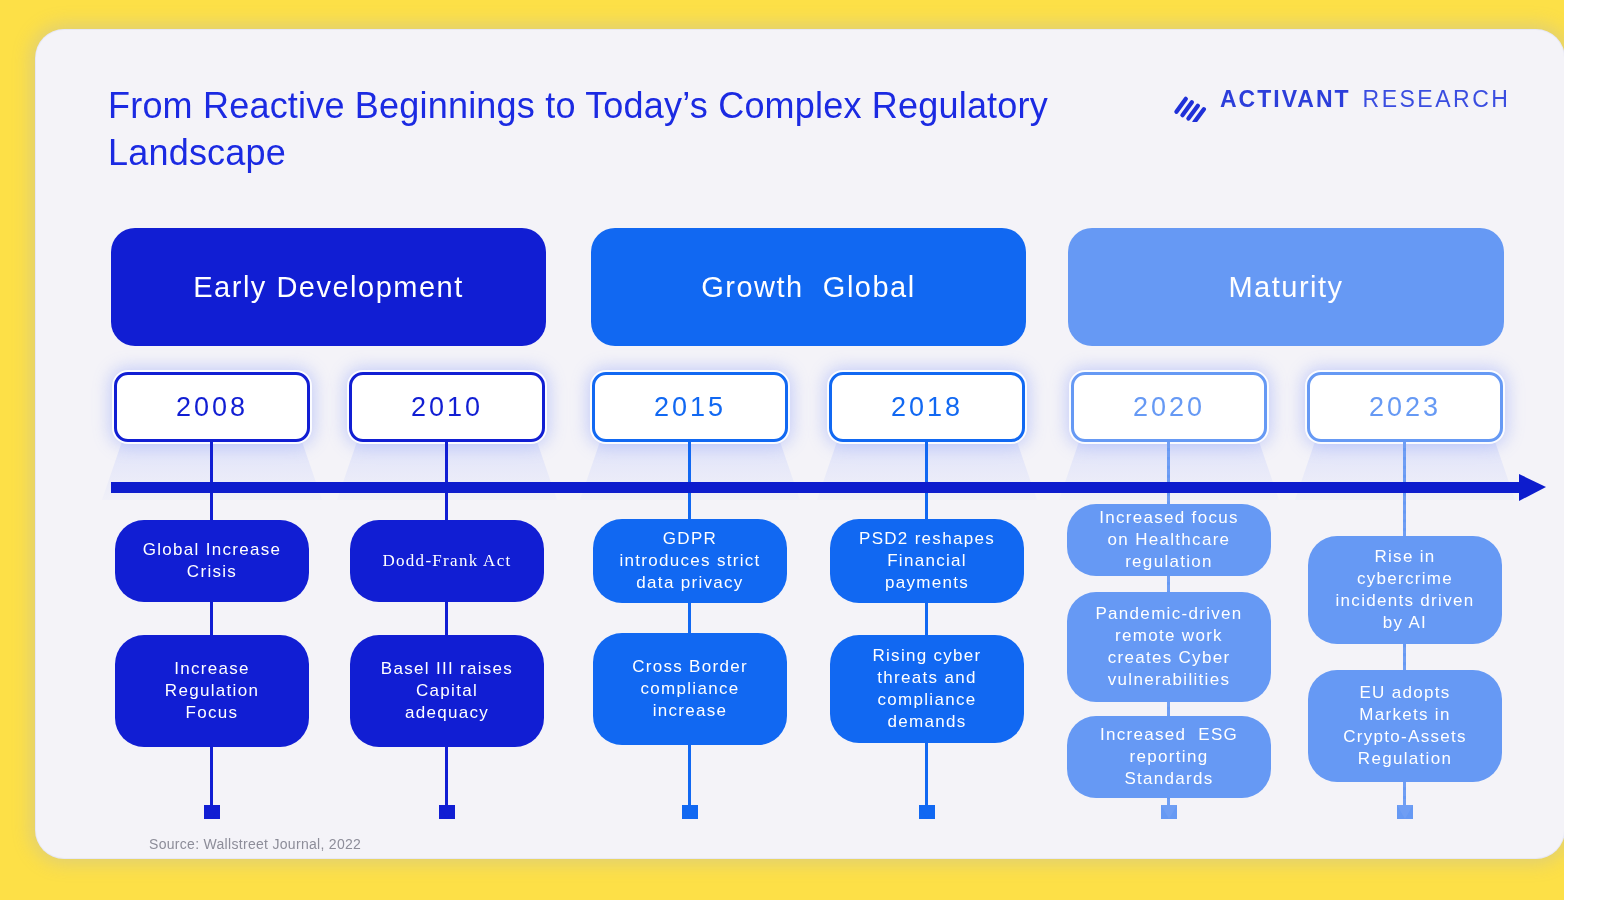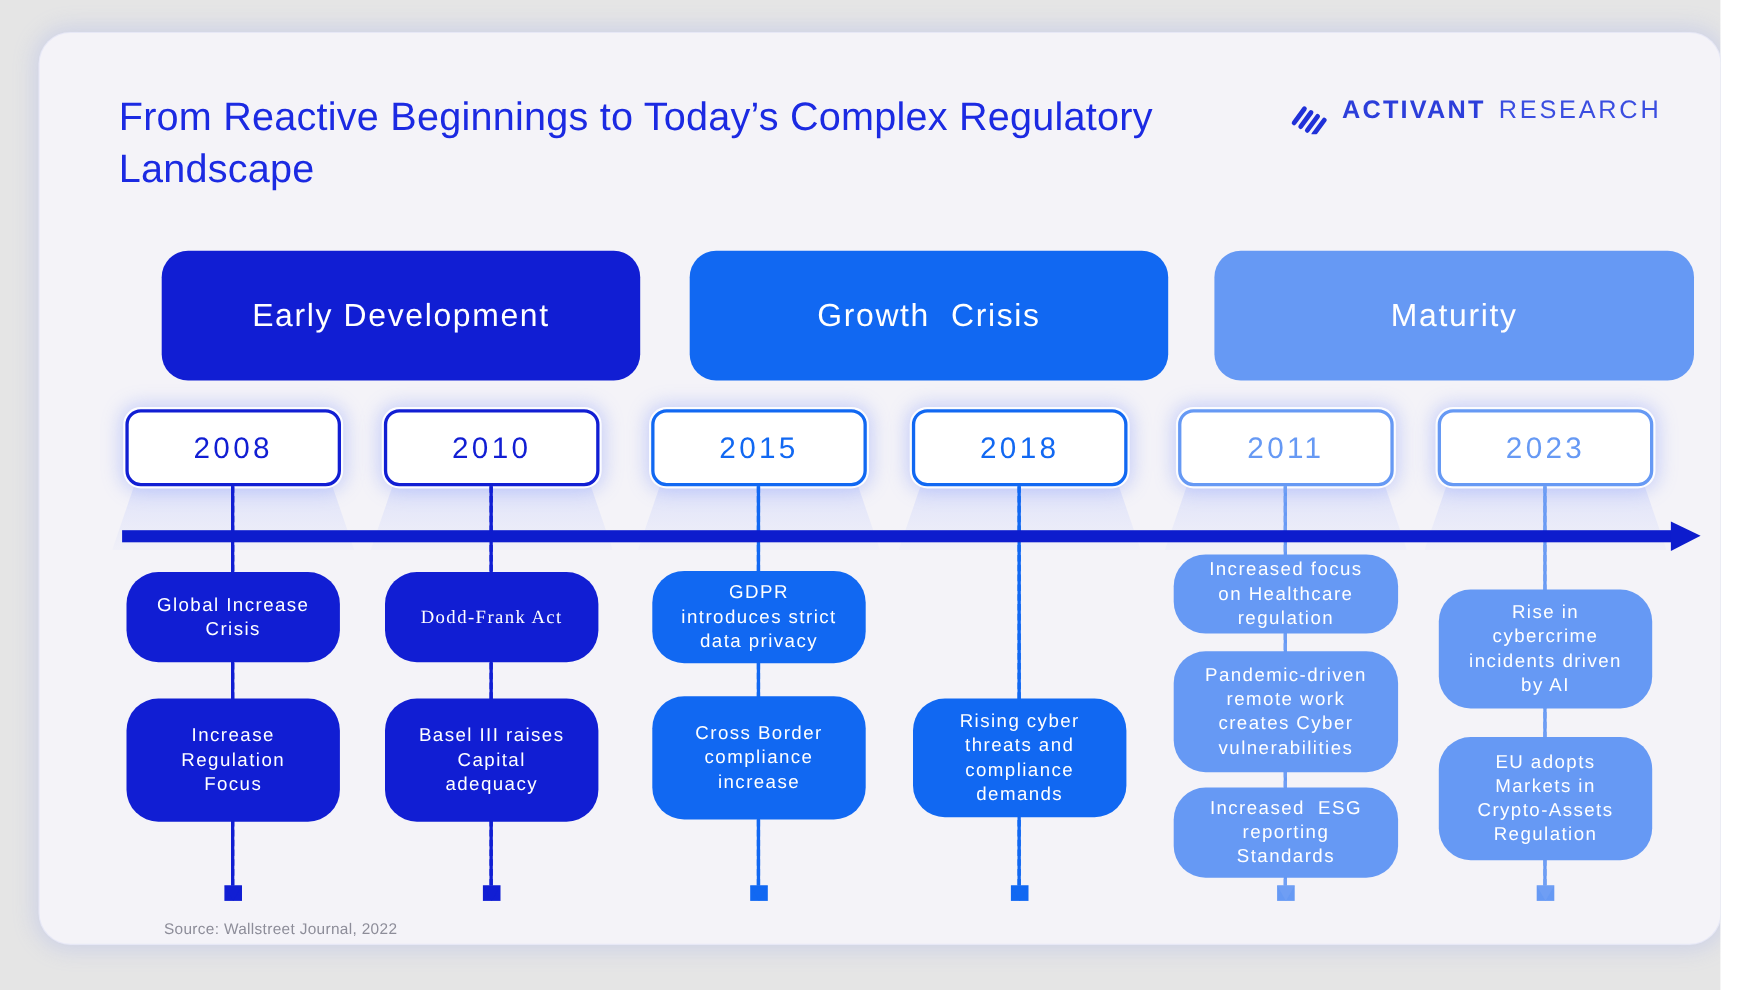--- a/index.html
+++ b/index.html
@@ -1,37 +1,36 @@
 <!DOCTYPE html>
 <html><head>
 <meta charset="utf-8">
 <style>
   * { margin: 0; padding: 0; box-sizing: border-box; }
   html, body { width: 1600px; height: 900px; background: #ffffff; font-family: "Liberation Sans", sans-serif; }
-  .stage { position: relative; width: 1564px; height: 900px; background: #e5e5e5; overflow: hidden; padding-left: 20px; }
+  .stage { position: relative; width: 1564px; height: 900px; background: #fde047; overflow: hidden; padding-left: 20px; }
   .card {
     position: absolute; left: 36px; top: 30px; width: 1528px; height: 828px;
     background: #f4f3f8; border-radius: 28px;
     box-shadow: 0 0 0 1px #e7e8f6, 0 0 18px 6px rgba(150,165,235,0.28);
   }
   .title {
     position: absolute; left: 72px; top: 52px; width: 1070px;
     font-size: 36px; line-height: 47px; font-weight: 500; letter-spacing: 0.2px;
     color: #1b2ae2;
   }
   .logo { position: absolute; left: 1136px; top: 56px; display: flex; align-items: flex-start; gap: 10px; }
   .logo svg { display: block; }
   .brand-primary { font-size: 23px; font-weight: 700; letter-spacing: 2px; color: #2c3eda; }
   .brand-secondary { font-size: 23px; font-weight: 300; letter-spacing: 2.5px; color: #3a4de0; margin-left: 2px; }
   .phase {
     position: absolute; top: 198px; height: 118px; border-radius: 24px;
     display: flex; align-items: center; justify-content: center;
     color: #ffffff; font-size: 29px; font-weight: 400; letter-spacing: 1.5px;
     white-space: pre-wrap;
-    margin-left: 36px;
   }
   .tone-dark   { background: #111ed3; }
   .tone-medium { background: #1168f2; }
   .tone-light  { background: #6699f4; }
   .year {
     position: absolute; top: 342px; width: 196px; height: 70px;
     background: #ffffff; border-radius: 14px;
     display: flex; align-items: center; justify-content: center;
     font-size: 27px; letter-spacing: 3px; font-weight: 400;
     box-shadow: 0 0 0 2px rgba(255,255,255,0.9), 0 0 16px 5px rgba(130,150,250,0.38);
@@ -86,21 +85,21 @@
             <line x1="19" y1="38" x2="30" y2="23"></line>
             <line x1="26" y1="42" x2="37" y2="27"></line>
           </g>
         </svg>
       </span>
       <span class="brand-primary">ACTIVANT</span>
       <span class="brand-secondary">RESEARCH</span>
     </div>
 
     <div class="phase tone-dark" style="left:75px;   width:435px;"><span>Early Development</span></div>
-    <div class="phase tone-medium" style="left:555px;  width:435px;"><span>Growth  Crisis</span></div>
+    <div class="phase tone-medium" style="left:555px;  width:435px;"><span>Growth  Global</span></div>
     <div class="phase tone-light" style="left:1032px; width:436px;"><span>Maturity</span></div>
 
     <div class="beam" style="left:66px;"></div>
     <div class="beam" style="left:301px;"></div>
     <div class="beam" style="left:544px;"></div>
     <div class="beam" style="left:781px;"></div>
     <div class="beam" style="left:1023px;"></div>
     <div class="beam" style="left:1259px;"></div>
 
     <div class="vline tone-dark" style="left:174px;"></div>
@@ -114,21 +113,21 @@
     <div class="varrow tone-dark" style="left:403px;"></div>
     <div class="varrow tone-medium" style="left:646px;"></div>
     <div class="varrow tone-medium" style="left:883px;"></div>
     <div class="varrow tone-light" style="left:1125px;"></div>
     <div class="varrow tone-light" style="left:1361px;"></div>
 
     <div class="year tone-dark" style="left:78px;">2008</div>
     <div class="year tone-dark" style="left:313px;">2010</div>
     <div class="year tone-medium" style="left:556px;">2015</div>
     <div class="year tone-medium" style="left:793px;">2018</div>
-    <div class="year tone-light" style="left:1035px;">2011</div>
+    <div class="year tone-light" style="left:1035px;">2020</div>
     <div class="year tone-light" style="left:1271px;">2023</div>
 
     <div class="tl-bar"></div>
     <div class="tl-head"></div>
 
     <div class="event tone-dark" style="left:79px; top:490px; width:194px; height:82px;">Global Increase
 Crisis</div>
     <div class="event tone-dark" style="left:79px; top:605px; width:194px; height:112px;">Increase
 Regulation
 Focus</div>
@@ -138,20 +137,23 @@
 Capital
 adequacy</div>
 
     <div class="event tone-medium" style="left:557px; top:489px; width:194px; height:84px;">GDPR
 introduces strict
 data privacy</div>
     <div class="event tone-medium" style="left:557px; top:603px; width:194px; height:112px;">Cross Border
 compliance
 increase</div>
 
+    <div class="event tone-medium" style="left:794px; top:489px; width:194px; height:84px;">PSD2 reshapes
+Financial
+payments</div>
     <div class="event tone-medium" style="left:794px; top:605px; width:194px; height:108px;">Rising cyber
 threats and
 compliance
 demands</div>
 
     <div class="event tone-light" style="left:1031px; top:474px; width:204px; height:72px;">Increased focus
 on Healthcare
 regulation</div>
     <div class="event tone-light" style="left:1031px; top:562px; width:204px; height:110px;">Pandemic-driven
 remote work

